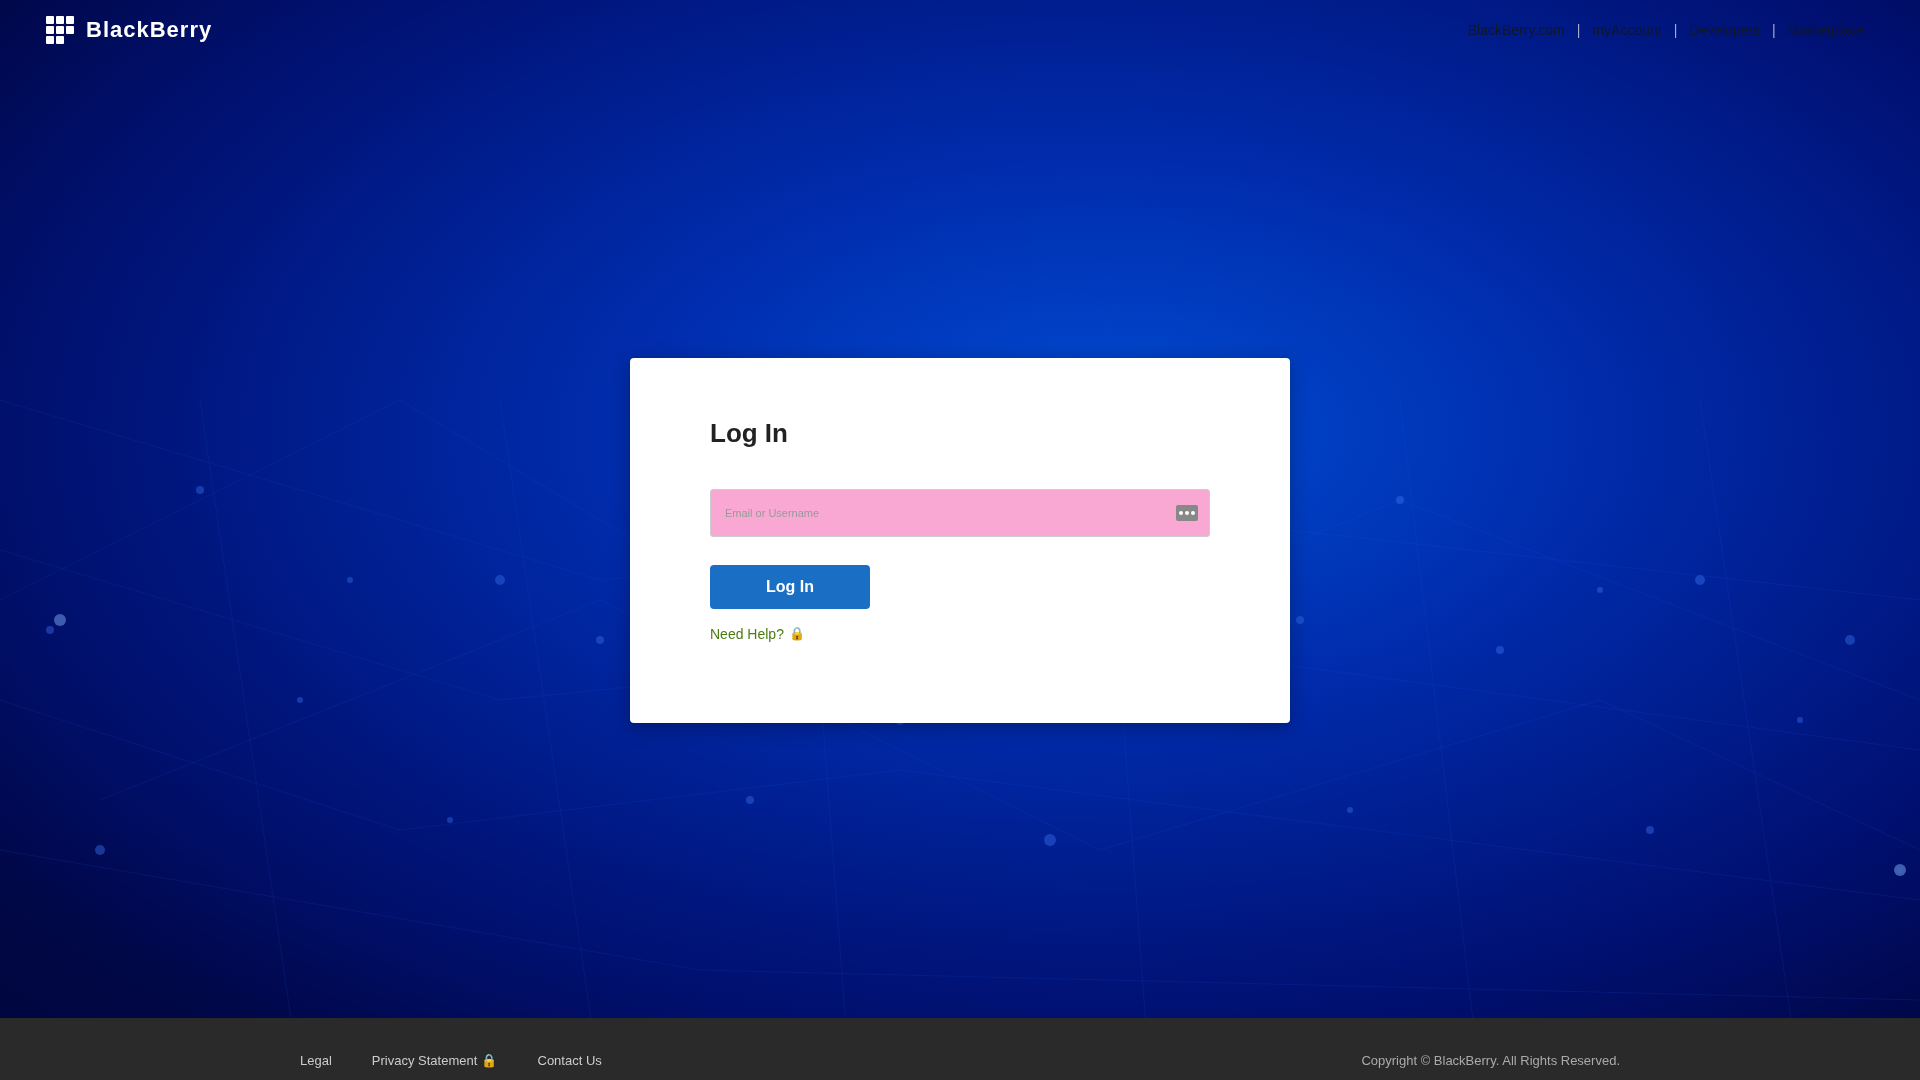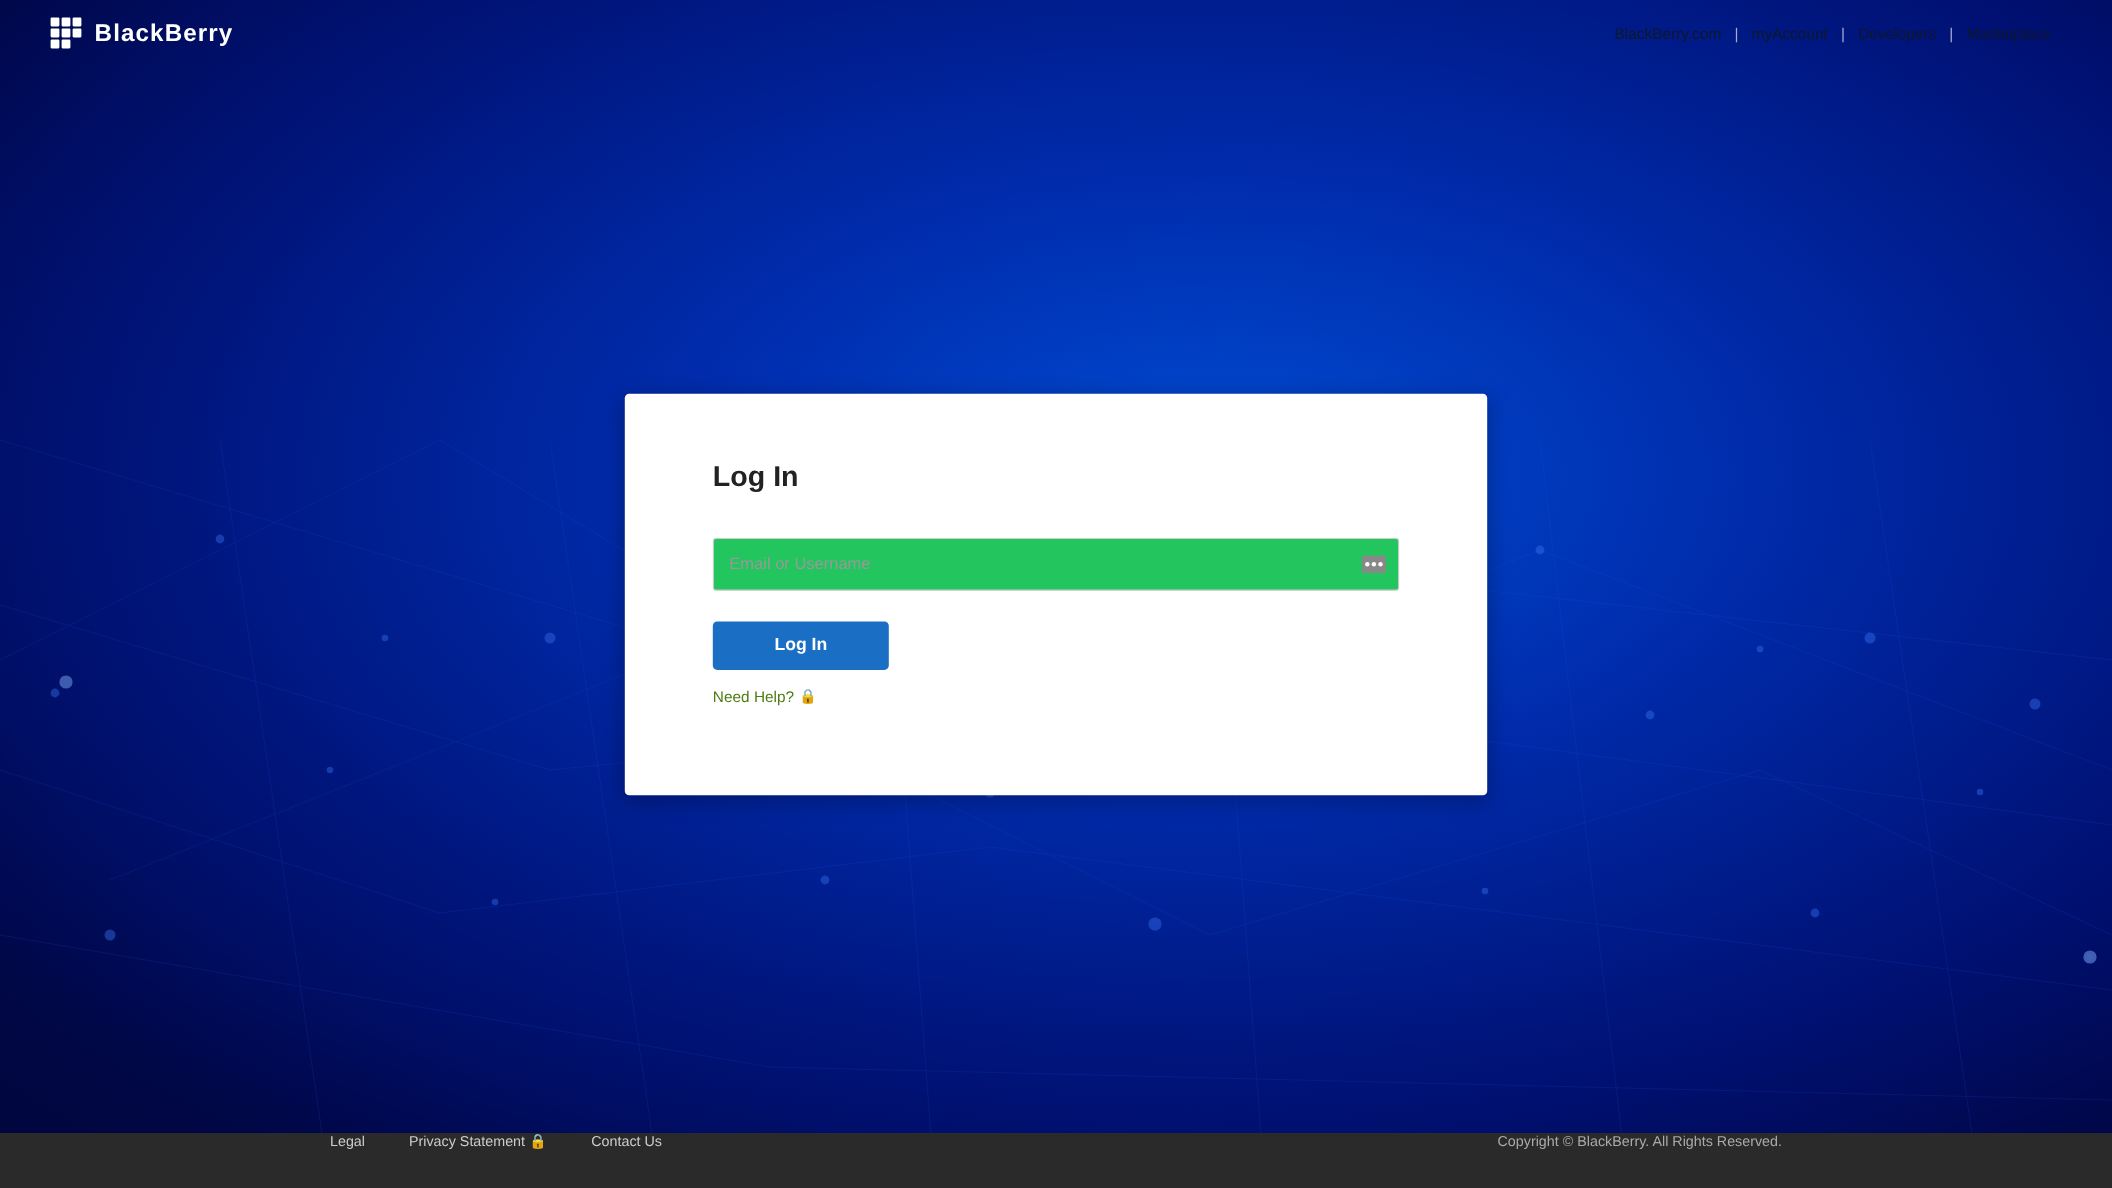--- a/index.html
+++ b/index.html
@@ -88,21 +88,21 @@
       align-items: center;
       justify-content: center;
       z-index: 10;
       padding-top: 0;
     }
 
     
     .login-card {
       background: #ffffff;
       border-radius: 4px;
-      width: 784px;
+      width: 660px;
       padding: 60px 80px 80px 80px;
       box-shadow: 0 4px 20px rgba(0,0,0,0.3);
     }
 
     .login-title {
       font-size: 26px;
       font-weight: 600;
       color: #222222;
       margin-bottom: 40px;
     }
@@ -111,24 +111,24 @@
       margin-bottom: 16px;
       position: relative;
     }
 
     .form-input {
       width: 100%;
       height: 48px;
       border: 1px solid #cccccc;
       border-radius: 3px;
       padding: 0 44px 0 14px;
-      font-size: 15px;
+      font-size: 11px;
       color: #333333;
       outline: none;
-      background: #22c55e;
+      background: #f9a8d4;
     }
 
     .form-input::placeholder {
       color: #999999;
     }
 
     .input-icon {
       position: absolute;
       right: 12px;
       top: 50%;
@@ -196,26 +196,26 @@
       cursor: pointer;
       margin-left: 4px;
     }
 
     
     .footer {
       position: absolute;
       bottom: 0;
       left: 0;
       right: 0;
-      height: 50px;
+      height: 62px;
       background: #2a2a2a;
       display: flex;
-      align-items: flex-start;
+      align-items: flex-end;
       justify-content: space-between;
-      padding: 0 300px;
+      padding: 12px 300px;
       z-index: 10;
     }
 
     .footer-links {
       display: flex;
       align-items: center;
       gap: 40px;
     }
 
     .footer-link {

